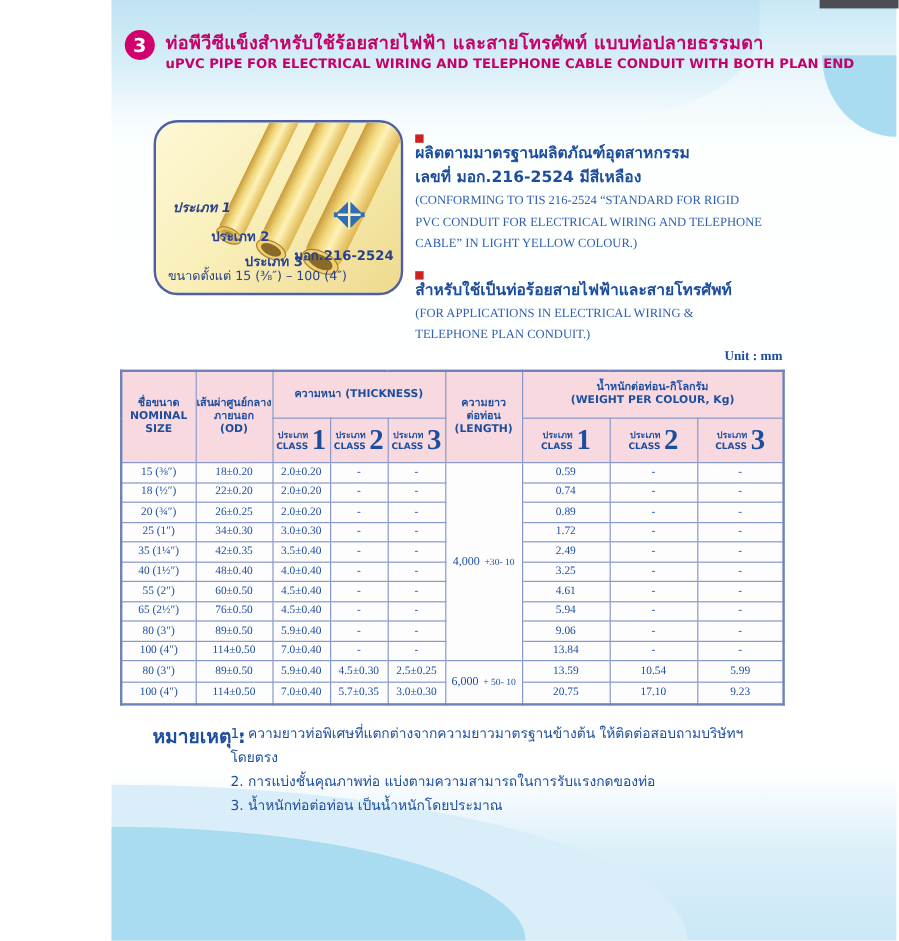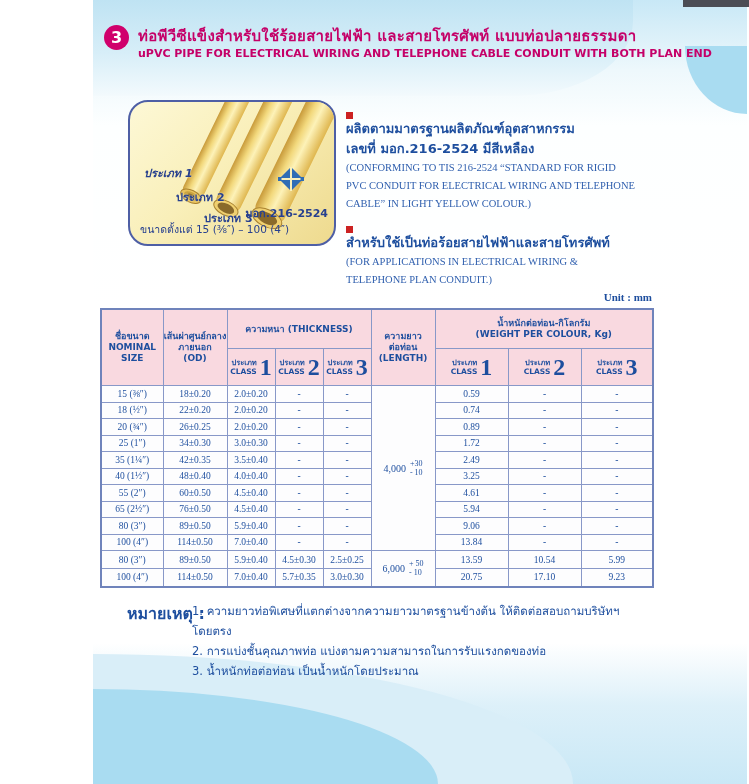--- a/index.html
+++ b/index.html
@@ -57,21 +57,21 @@
   td.pinkcol{background:#f9d9e0;}
   table.spec td{background:#fdfdfe;font-family:"Liberation Serif",serif;font-size:9.5px;color:#1d4e9e;}
   tr.hdr1 th{height:38px;} tr.hdr2 th{height:36px;}
   .hth{font-size:9px;font-weight:bold;color:#1d4e9e;line-height:11px;}
   tbody tr{height:16.5px;margin-left:23px;} tbody tr.tall-row{height:18px;}
   .class-cell{display:flex;align-items:center;justify-content:center;gap:3px;}
   .class-small{font-size:7.5px;font-weight:bold;line-height:9px;text-align:right;color:#1d4e9e;}
   .class-num{font-size:24px;font-weight:bold;font-family:"Liberation Serif",serif;color:#1d4e9e;line-height:24px;}
   .len-wrap{display:inline-flex;align-items:center;justify-content:flex-start;}
   .len-val{font-size:10px;}
-  .tol{display:inline-flex;flex-direction:column;font-size:8px;line-height:9px;margin-left:4px;text-align:left;}
+  .tol{display:inline-flex;flex-direction:row;font-size:8px;line-height:9px;margin-left:4px;text-align:left;}
 
   
   .notes-label{position:absolute;left:127px;top:601px;font-size:16px;font-weight:bold;color:#1d4e9e;}
   .notes-body{position:absolute;left:192px;top:601px;width:470px;font-size:11.5px;color:#1d4e9e;}
   .notes-body div{line-height:20px;}
 </style>
 </head>
 <body>
 
 <div class="stage">

